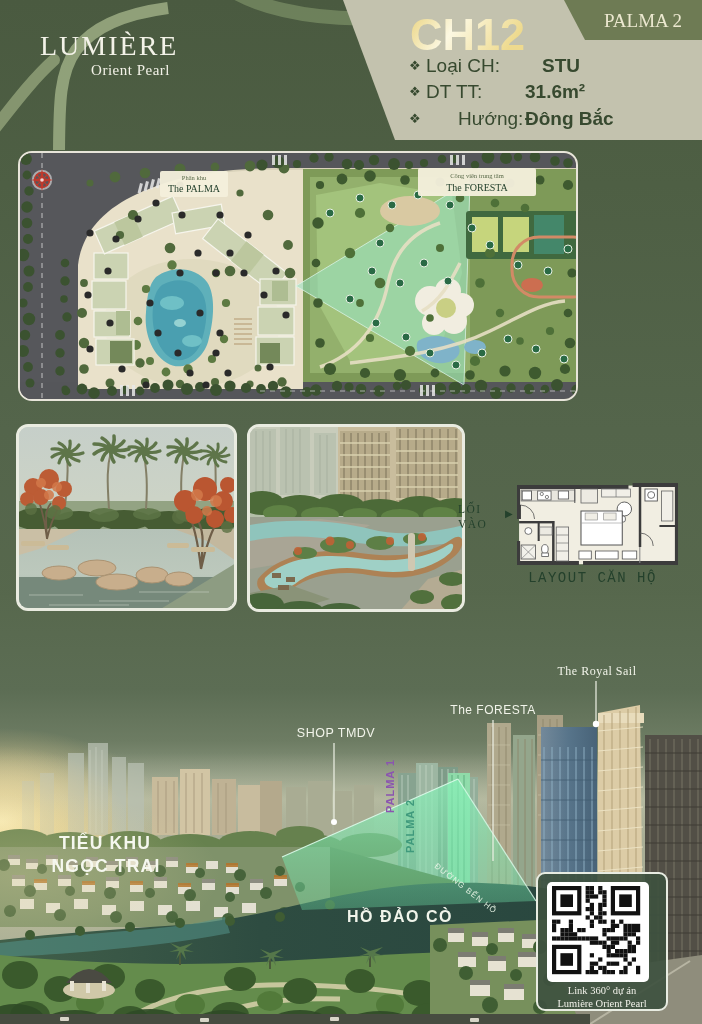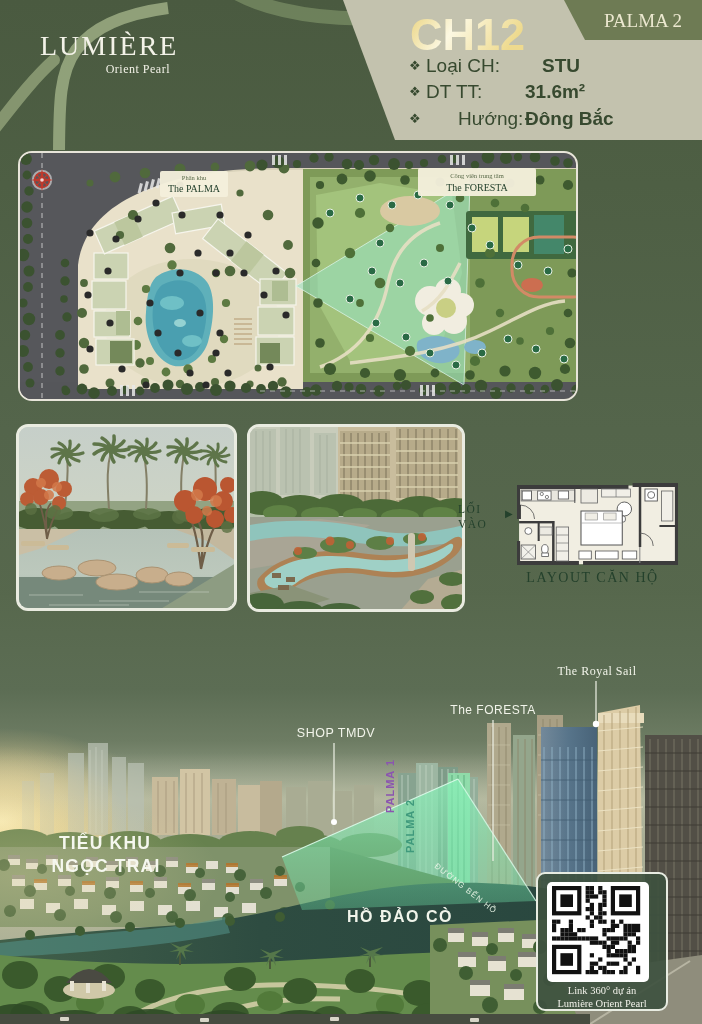--- a/index.html
+++ b/index.html
@@ -13,21 +13,21 @@
 <div class="page">
 
   <svg class="abs" style="left:0;top:0;" width="702" height="150" viewBox="0 0 702 150">
     <path d="M-8,132 C 20,96 36,76 54,60" stroke="#93a47b" stroke-width="12" fill="none" stroke-linecap="round" opacity="0.8"></path>
     <path d="M59,160 C59,100 60,72 76,50 C92,28 122,14 168,8" stroke="#9cad84" stroke-width="12" fill="none" opacity="0.85"></path>
     <path d="M228,-12 C285,26 420,32 530,-14" stroke="#8ba071" stroke-width="14" fill="none" opacity="0.55"></path>
   </svg>
 
   <div class="abs" style="left:40px;top:30px;width:130px;color:#f3f2e8;font-family:'Liberation Serif',serif;">
     <div style="font-size:28px;letter-spacing:2px;font-weight:400;">LUMIÈRE</div>
-    <div style="font-size:12px;letter-spacing:0.5px;text-align:right;margin-top:0px;margin-right:0px;">Orient Pearl</div>
+    <div style="font-size:15px;letter-spacing:0.5px;text-align:right;margin-top:0px;margin-right:0px;">Orient Pearl</div>
   </div>
 
   <svg class="abs" style="left:330px;top:0;" width="372" height="140" viewBox="0 0 372 140">
     <polygon points="13,0 372,0 372,140 65,140" fill="#c3c2ae"></polygon>
   </svg>
 
   <svg class="abs" style="left:555px;top:0;" width="147" height="40" viewBox="0 0 147 40">
     <polygon points="9,0 147,0 147,40 30,40" fill="#6e7b54"></polygon>
     <text x="88" y="27" font-family="Liberation Serif,serif" font-size="19" fill="#ece8d0" text-anchor="middle">PALMA 2</text>
   </svg>
@@ -802,21 +802,21 @@
       <rect x="140" y="8" width="11" height="30" fill="#f1efe8" stroke="#666" stroke-width="0.8"></rect>
 
       <rect x="138" y="42" width="16" height="2" fill="#3c3c3c"></rect>
     </svg>
   </div>
 
   <div class="abs" style="z-index:3;left:458px;top:502px;width:44px;color:#24412c;font-size:11.5px;letter-spacing:1.5px;line-height:14.5px;text-align:left;font-family:'Liberation Serif',serif;">LỐI<br>VÀO</div>
 
   <div class="abs" style="z-index:3;left:505px;top:508px;color:#24412c;font-size:10px;">▶</div>
 
-  <div class="abs" style="z-index:3;left:505px;top:570px;width:175px;text-align:center;color:#24412c;font-size:14px;letter-spacing:1.5px;font-family:Liberation Serif, serif;">LAYOUT CĂN HỘ</div>
+  <div class="abs" style="z-index:3;left:505px;top:570px;width:175px;text-align:center;color:#24412c;font-size:14px;letter-spacing:1.5px;font-family:Liberation Mono, monospace;">LAYOUT CĂN HỘ</div>
 
   <div class="abs" style="left:0;top:595px;width:702px;height:429px;">
     <svg width="702" height="429" viewBox="0 0 702 429">
       <defs>
         <linearGradient id="sky" x1="0" y1="0" x2="0" y2="1">
           <stop offset="0" stop-color="#57684d"></stop>
           <stop offset="0.22" stop-color="#5c6d54"></stop>
           <stop offset="0.34" stop-color="#6d7c63"></stop>
           <stop offset="0.42" stop-color="#8a967e"></stop>
           <stop offset="0.48" stop-color="#a3ab92"></stop>

